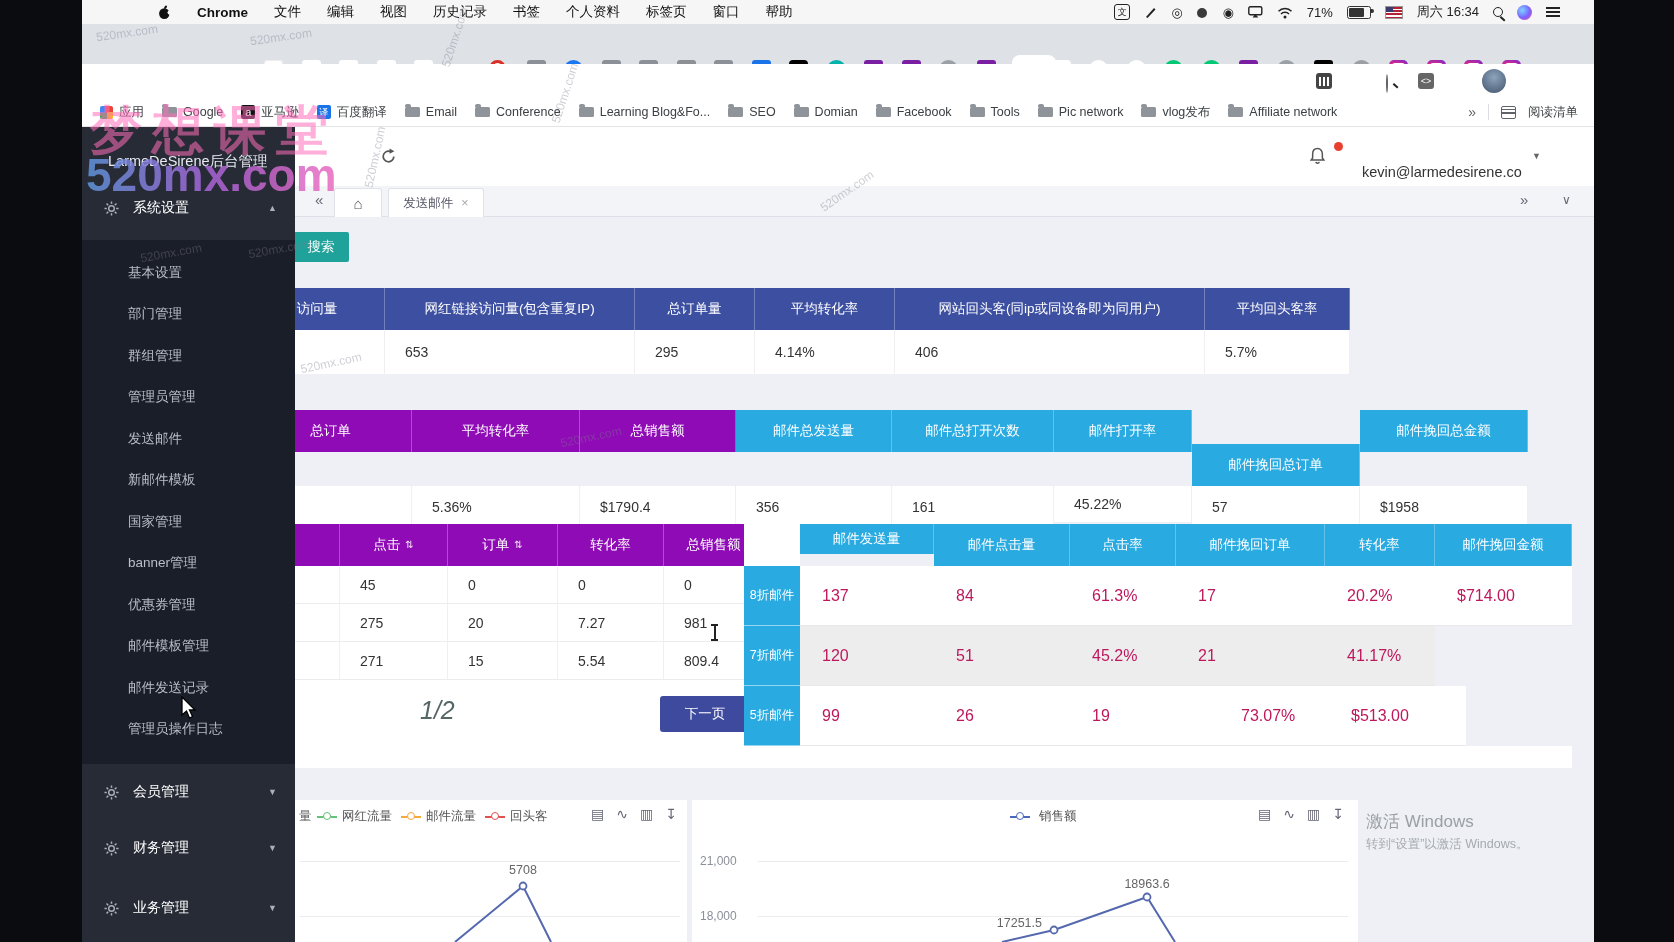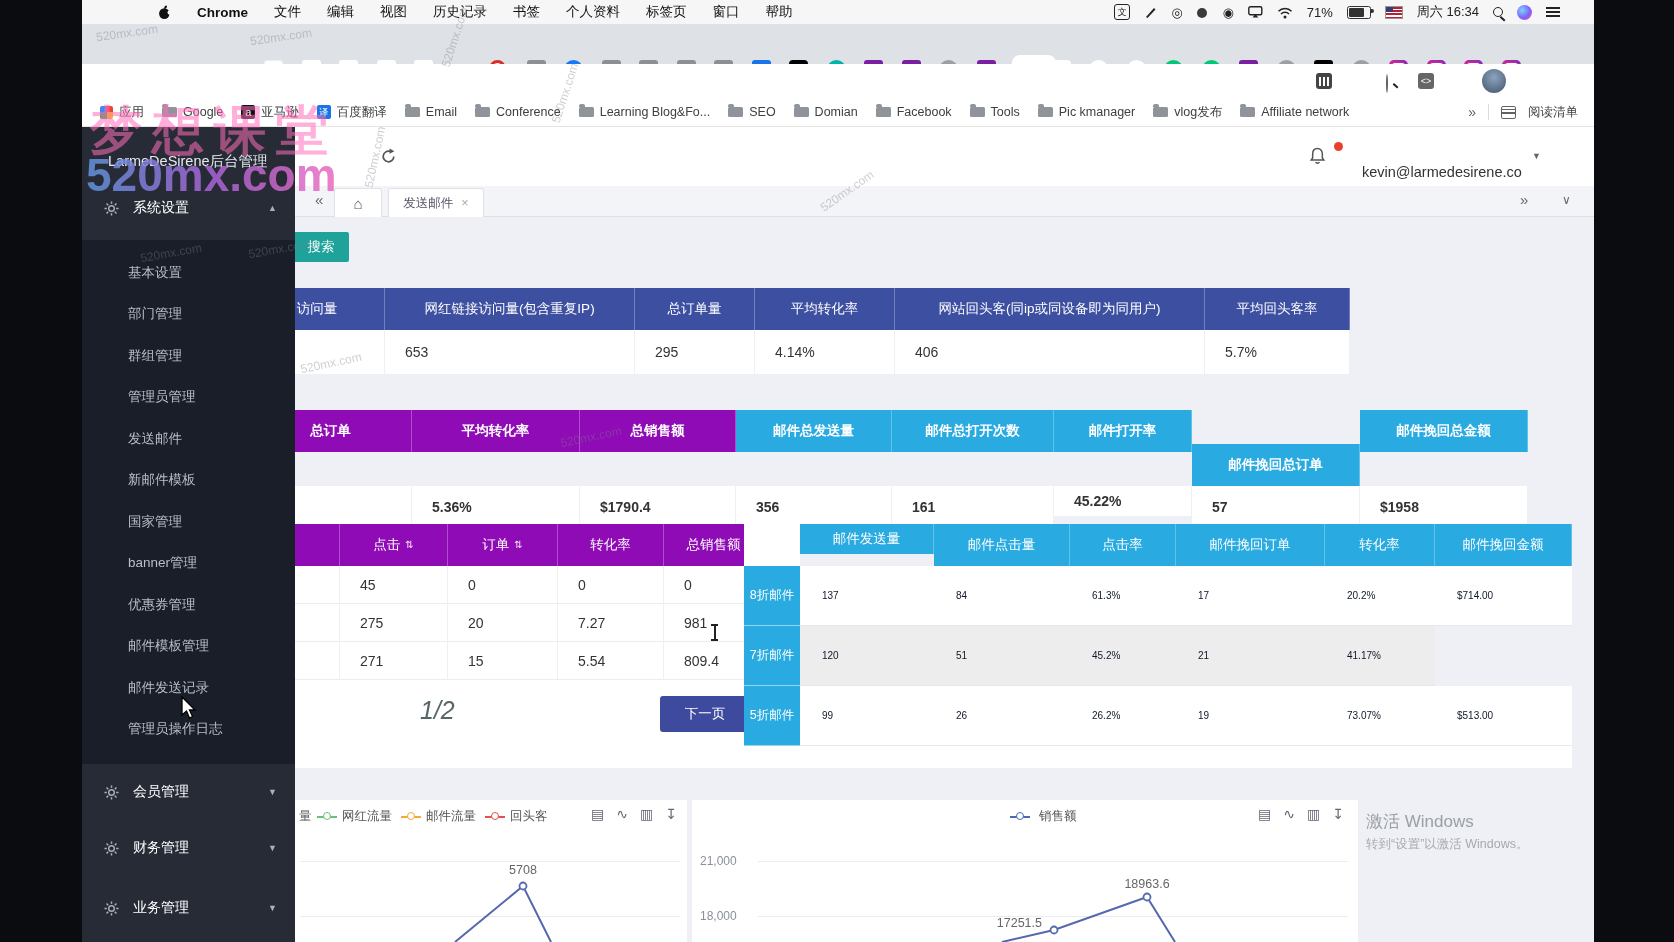--- a/index.html
+++ b/index.html
@@ -103,21 +103,21 @@
   .hd-purple{background:#8f0bb5;}
   .hd-blue{background:#29abe2;}
   .sort{font-size:10px;margin-left:5px;opacity:.9;}
   #t3foot{left:250px;top:680px;width:514px;height:66px;background:#fff;z-index:1;}
   #pageind{position:absolute;left:170px;top:16px;font-size:25px;font-style:italic;color:#566;}
   #nextbtn{position:absolute;left:410px;top:16px;width:90px;height:36px;background:#3d4a9e;border-radius:3px;
            color:#fff;font-size:13.5px;display:flex;align-items:center;justify-content:center;}
   #t4{z-index:2;}
   .rowhd{width:56px;background:#29abe2;color:#fff;font-size:12.5px;display:flex;align-items:center;
          justify-content:center;text-align:center;line-height:1.5;border-bottom:1px solid rgba(255,255,255,.5);box-sizing:border-box;}
-  .t4c{display:flex;align-items:center;padding-left:22px;font-size:10px;color:#0f172a;box-sizing:border-box;border-bottom:1px solid #e8e8ea;}
+  .t4c{display:flex;align-items:center;padding-left:22px;font-size:16px;color:#be185d;box-sizing:border-box;border-bottom:1px solid #e8e8ea;}
   #whitestrip{left:250px;top:746px;width:1322px;height:22px;background:#fff;z-index:1;}
   
   .card{background:#fff;z-index:1;}
   .legend{position:absolute;top:8px;display:flex;align-items:center;gap:9px;font-size:12.5px;color:#555;}
   .lmark{width:20px;height:2px;position:relative;display:inline-block;}
   .lmark i{position:absolute;left:6px;top:-3.5px;width:6px;height:6px;border:1.6px solid;border-radius:50%;background:#fff;}
   .ctools{position:absolute;top:6px;display:flex;gap:12px;color:#667;font-size:14px;}
   .gline{position:absolute;height:1px;background:#ececec;z-index:1;}
   .tick{position:absolute;font-size:12px;color:#8a8f99;z-index:1;}
   #chartsvg{left:82px;top:800px;z-index:2;}
@@ -365,21 +365,21 @@
         <span class="bm">
           <span class="bm-ic-folder"></span>
           <span>Facebook</span>
         </span>
         <span class="bm">
           <span class="bm-ic-folder"></span>
           <span>Tools</span>
         </span>
         <span class="bm">
           <span class="bm-ic-folder"></span>
-          <span>Pic kmanager</span>
+          <span>Pic network</span>
         </span>
         <span class="bm">
           <span class="bm-ic-folder"></span>
           <span>vlog发布</span>
         </span>
         <span class="bm">
           <span class="bm-ic-folder"></span>
           <span>Affiliate network</span>
         </span>
       </div>
@@ -440,38 +440,38 @@
     <div class="trow" id="t1v">
         <div class="vc" style="width: 135px; height: 44px;"></div>
         <div class="vc" style="width: 250px; height: 44px;">653</div>
         <div class="vc" style="width: 120px; height: 44px;">295</div>
         <div class="vc" style="width: 140px; height: 44px;">4.14%</div>
         <div class="vc" style="width: 310px; height: 44px;">406</div>
         <div class="vc" style="width: 145px; height: 44px;">5.7%</div>
       </div>
   </div>
 
-  <div class="abs tbl" style="left:250px;top:410px;font-weight:bold;" id="t2">
+  <div class="abs tbl" style="left:250px;top:410px;" id="t2">
     <div class="trow" id="t2h">
         <div class="hc hd-purple" style="width: 162px; height: 42px;">总订单</div>
         <div class="hc hd-purple" style="width: 168px; height: 42px;">平均转化率</div>
         <div class="hc hd-purple" style="width: 156px; height: 42px;">总销售额</div>
         <div class="hc hd-blue" style="width: 156px; height: 42px;">邮件总发送量</div>
         <div class="hc hd-blue" style="width: 162px; height: 42px;">邮件总打开次数</div>
         <div class="hc hd-blue" style="width: 138px; height: 42px;">邮件打开率</div>
         <div class="hc hd-blue" style="width: 168px; height: 42px; margin-top: 34px;">邮件挽回总订单</div>
         <div class="hc hd-blue" style="width: 168px; height: 42px;">邮件挽回总金额</div>
       </div>
     <div class="trow" id="t2v">
         <div class="vc" style="width: 162px; height: 42px;"></div>
         <div class="vc" style="width: 168px; height: 42px;">5.36%</div>
         <div class="vc" style="width: 156px; height: 42px;">$1790.4</div>
         <div class="vc" style="width: 156px; height: 42px;">356</div>
         <div class="vc" style="width: 162px; height: 42px;">161</div>
-        <div class="vc" style="width: 138px; height: 30px;">45.22%</div>
+        <div class="vc" style="width: 138px; height: 36px;">45.22%</div>
         <div class="vc" style="width: 168px; height: 42px;">57</div>
         <div class="vc" style="width: 168px; height: 42px;">$1958</div>
       </div>
   </div>
 
   <div class="abs tbl" style="left:250px;top:524px;" id="t3">
     <div class="trow" id="t3h">
         <div class="hc hd-purple" style="width: 90px; height: 42px;"></div>
         <div class="hc hd-purple" style="width: 108px; height: 42px;">点击<span class="sort">⇅</span></div>
         <div class="hc hd-purple" style="width: 110px; height: 42px;">订单<span class="sort">⇅</span></div>
@@ -532,21 +532,20 @@
           <div class="t4c" style="width: 134px; height: 60px; background: rgb(237, 237, 238);">120</div>
           <div class="t4c" style="width: 136px; height: 60px; background: rgb(237, 237, 238);">51</div>
           <div class="t4c" style="width: 106px; height: 60px; background: rgb(237, 237, 238);">45.2%</div>
           <div class="t4c" style="width: 149px; height: 60px; background: rgb(237, 237, 238);">21</div>
           <div class="t4c" style="width: 110px; height: 60px; background: rgb(237, 237, 238);">41.17%</div>
         </div>
         <div class="trow">
           <div class="rowhd" style="height: 60px;">5折邮件</div>
           <div class="t4c" style="width: 134px; height: 60px; background: rgb(255, 255, 255);">99</div>
           <div class="t4c" style="width: 136px; height: 60px; background: rgb(255, 255, 255);">26</div>
-          <div class="t4c" style="width: 106px; height: 60px; background: rgb(255, 255, 255);">26.2%</div>
           <div class="t4c" style="width: 149px; height: 60px; background: rgb(255, 255, 255);">19</div>
           <div class="t4c" style="width: 110px; height: 60px; background: rgb(255, 255, 255);">73.07%</div>
           <div class="t4c" style="width: 137px; height: 60px; background: rgb(255, 255, 255);">$513.00</div>
         </div>
       </div>
   </div>
 
   <div id="whitestrip" class="abs"></div>
 
   

